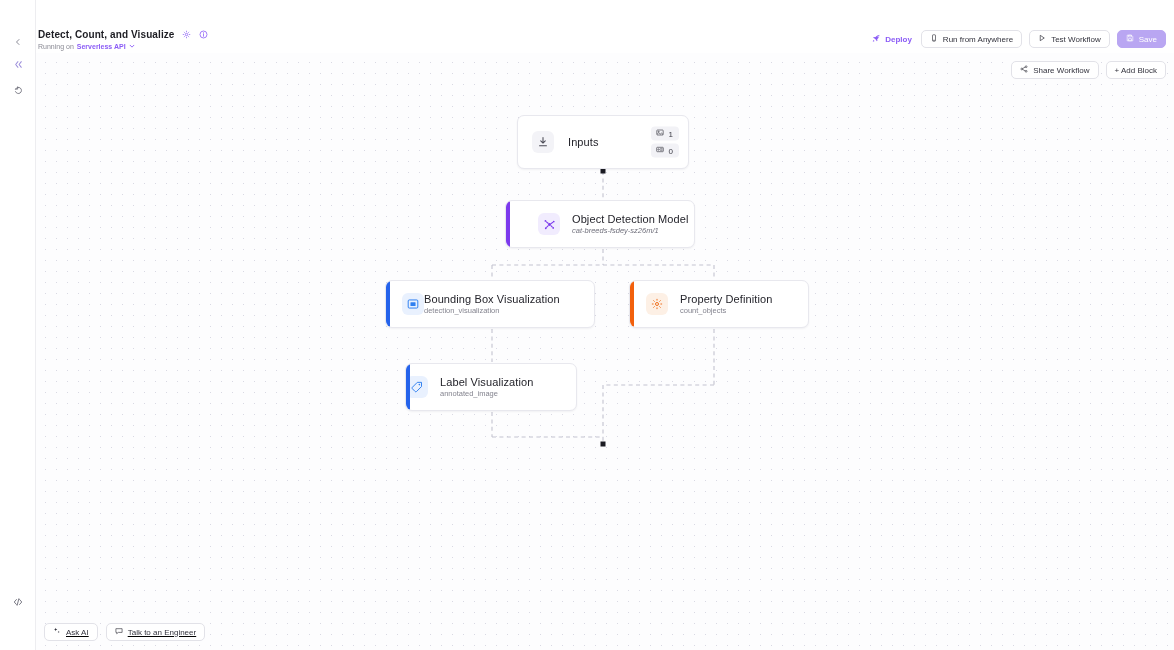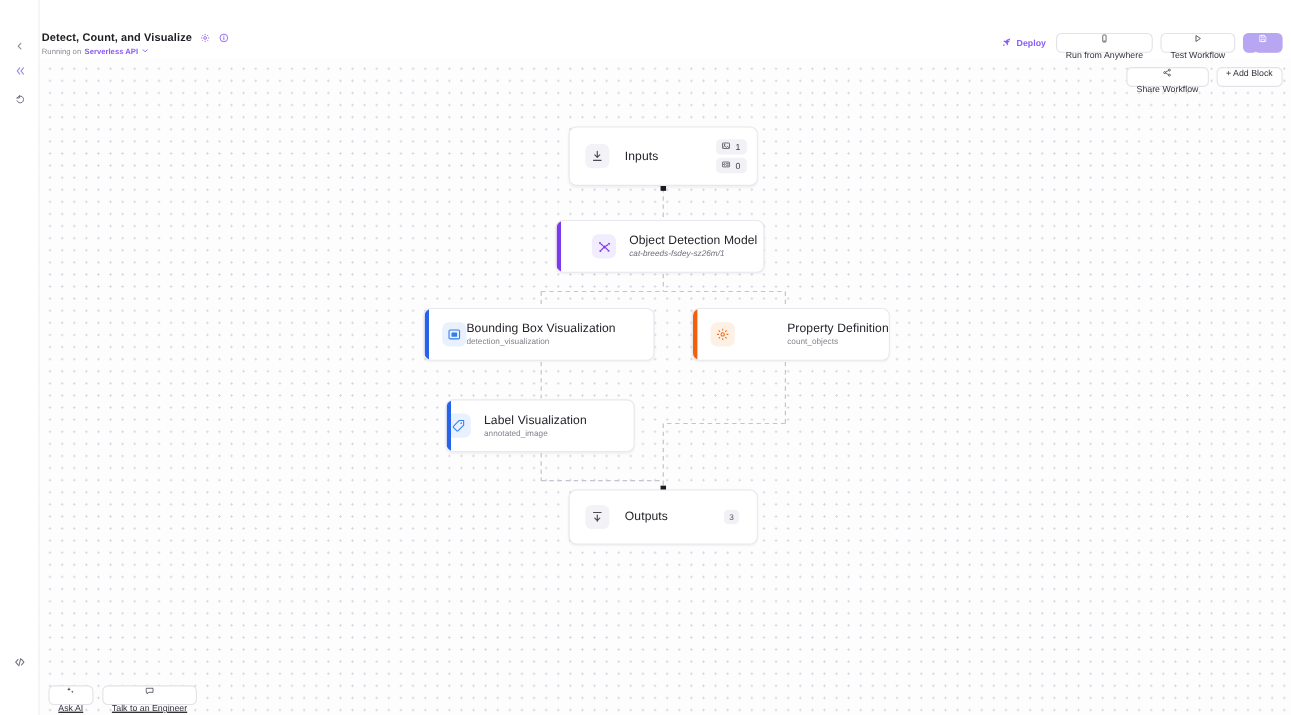--- a/index.html
+++ b/index.html
@@ -65,21 +65,21 @@
     display: flex; align-items: center; gap: 4px;
     font-size: 8px; color: #8b5cf6; font-weight: bold;
     cursor: pointer; background: none; border: none; padding: 2px 2px;
   }
   .btn {
     display: flex; align-items: center; gap: 5px;
     height: 18px; padding: 0 8px;
     border: 1px solid #e2e2e8; border-radius: 5px;
     background: #ffffff; color: #33333d;
     font-size: 8px; font-family: "Liberation Sans", sans-serif;
-    cursor: pointer; white-space: nowrap; flex-direction: column;
+    cursor: pointer; white-space: nowrap;
   }
   .btn svg, .deploy-btn svg { flex: 0 0 auto; }
   .btn-primary {
     background: #b9a6f2; border-color: #b9a6f2; color: #ffffff;
   }
 
   
   .canvas {
     position: absolute; left: 36px; top: 53px;
     width: 1138px; height: 597px;
@@ -141,21 +141,21 @@
     position: absolute; right: 16px; top: 50%; transform: translateY(-50%);
     background: #f2f2f6; border-radius: 4px;
     min-width: 14px; text-align: center;
     padding: 2px 4px; font-size: 7.5px; color: #55555f;
   }
 
   
   #node-inputs  { left: 481px; top: 62px;  width: 172px; height: 54px; padding-left: 14px; gap: 14px; }
   #node-model   { left: 469px; top: 147px; width: 190px; height: 48px; padding-left: 32px; gap: 12px; }
   #node-bbox    { left: 349px; top: 227px; width: 210px; height: 48px; padding-left: 16px; }
-  #node-prop    { left: 593px; top: 227px; width: 180px; height: 48px; padding-left: 16px; gap: 12px; justify-content: space-between; }
+  #node-prop    { left: 593px; top: 227px; width: 180px; height: 48px; padding-left: 16px; gap: 12px; }
   #node-label   { left: 369px; top: 310px; width: 172px; height: 48px; gap: 12px; }
   #node-outputs { left: 481px; top: 392px; width: 172px; height: 50px; padding-left: 14px; gap: 14px; }
 
   .ico-gray { background: #f3f3f7; color: #4a4a55; }
   .ico-purple { background: #f1ecfe; color: #7c3aed; }
   .ico-blue { background: #e9f1fe; color: #2f7ff0; }
   .ico-orange { background: #fdf0e5; color: #ef6c19; }
   .bar-purple { background: #7c3aed; }
   .bar-blue { background: #2563eb; }
   .bar-orange { background: #f2600c; }
@@ -386,31 +386,20 @@
             <path d="M8.4 1.8H14v5.6l-6.6 6.6a1.3 1.3 0 0 1-1.9 0L1.8 10.3a1.3 1.3 0 0 1 0-1.9z"></path>
             <circle cx="11.1" cy="4.8" r="1.05" fill="currentColor" stroke="none"></circle>
           </svg>
       </div>
       <div class="node-text">
         <div class="node-title">Label Visualization</div>
         <div class="node-sub">annotated_image</div>
       </div>
     </div>
 
-    <div class="node" id="node-outputs">
-      <div class="node-ico ico-gray">
-        <svg width="12" height="12" viewBox="0 0 16 16" fill="none" stroke="currentColor" stroke-width="1.4" stroke-linecap="round" stroke-linejoin="round">
-            <path d="M3.4 2.6h9.2M8 5.6v7.4M5 9.4l3 3 3-3"></path>
-          </svg>
-      </div>
-      <div class="node-text">
-        <div class="node-title">Outputs</div>
-      </div>
-      <div class="badge-plain">3</div>
-    </div>
 
     <div class="canvas-foot">
       <button class="btn">
         <span>
           <svg width="8" height="8" viewBox="0 0 16 16" fill="currentColor">
               <path d="M5.4 1.6l.9 2.5 2.5.9-2.5.9-.9 2.5-.9-2.5-2.5-.9 2.5-.9z"></path>
               <path d="M11.4 7.6l.6 1.7 1.7.6-1.7.6-.6 1.7-.6-1.7-1.7-.6 1.7-.6z"></path>
             </svg>
         </span>
         <span>Ask AI</span>

